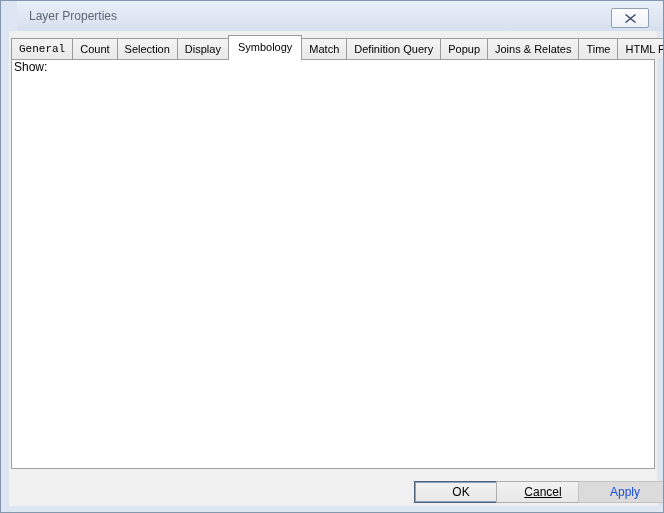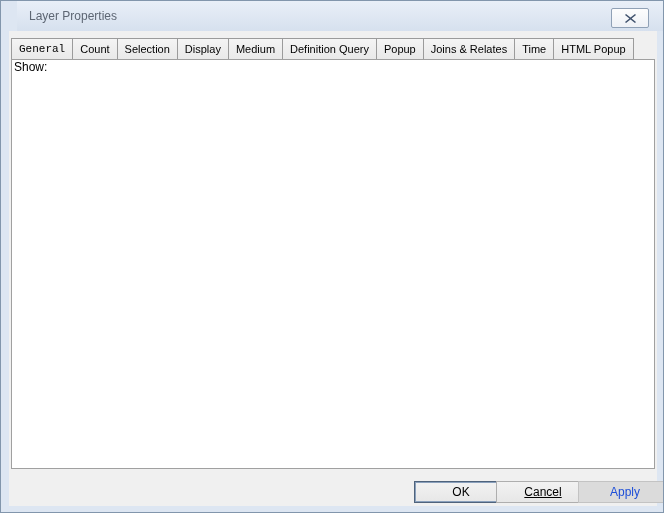--- a/index.html
+++ b/index.html
@@ -112,21 +112,22 @@
     </svg>
   </div>
 
   <div class="client"></div>
 
   <div class="tabs" id="tabs">
       <div class="tab">General</div>
       <div class="tab">Count</div>
       <div class="tab">Selection</div>
       <div class="tab">Display</div>
-      <div class="tab">Medium</div>
+      <div class="tab active">Symbology</div>
+      <div class="tab">Match</div>
       <div class="tab">Definition Query</div>
       <div class="tab">Popup</div>
       <div class="tab">Joins &amp; Relates</div>
       <div class="tab">Time</div>
       <div class="tab">HTML Popup</div>
     </div>
 
   <div class="panel"></div>
 
   <div class="show-label">Show:</div>

